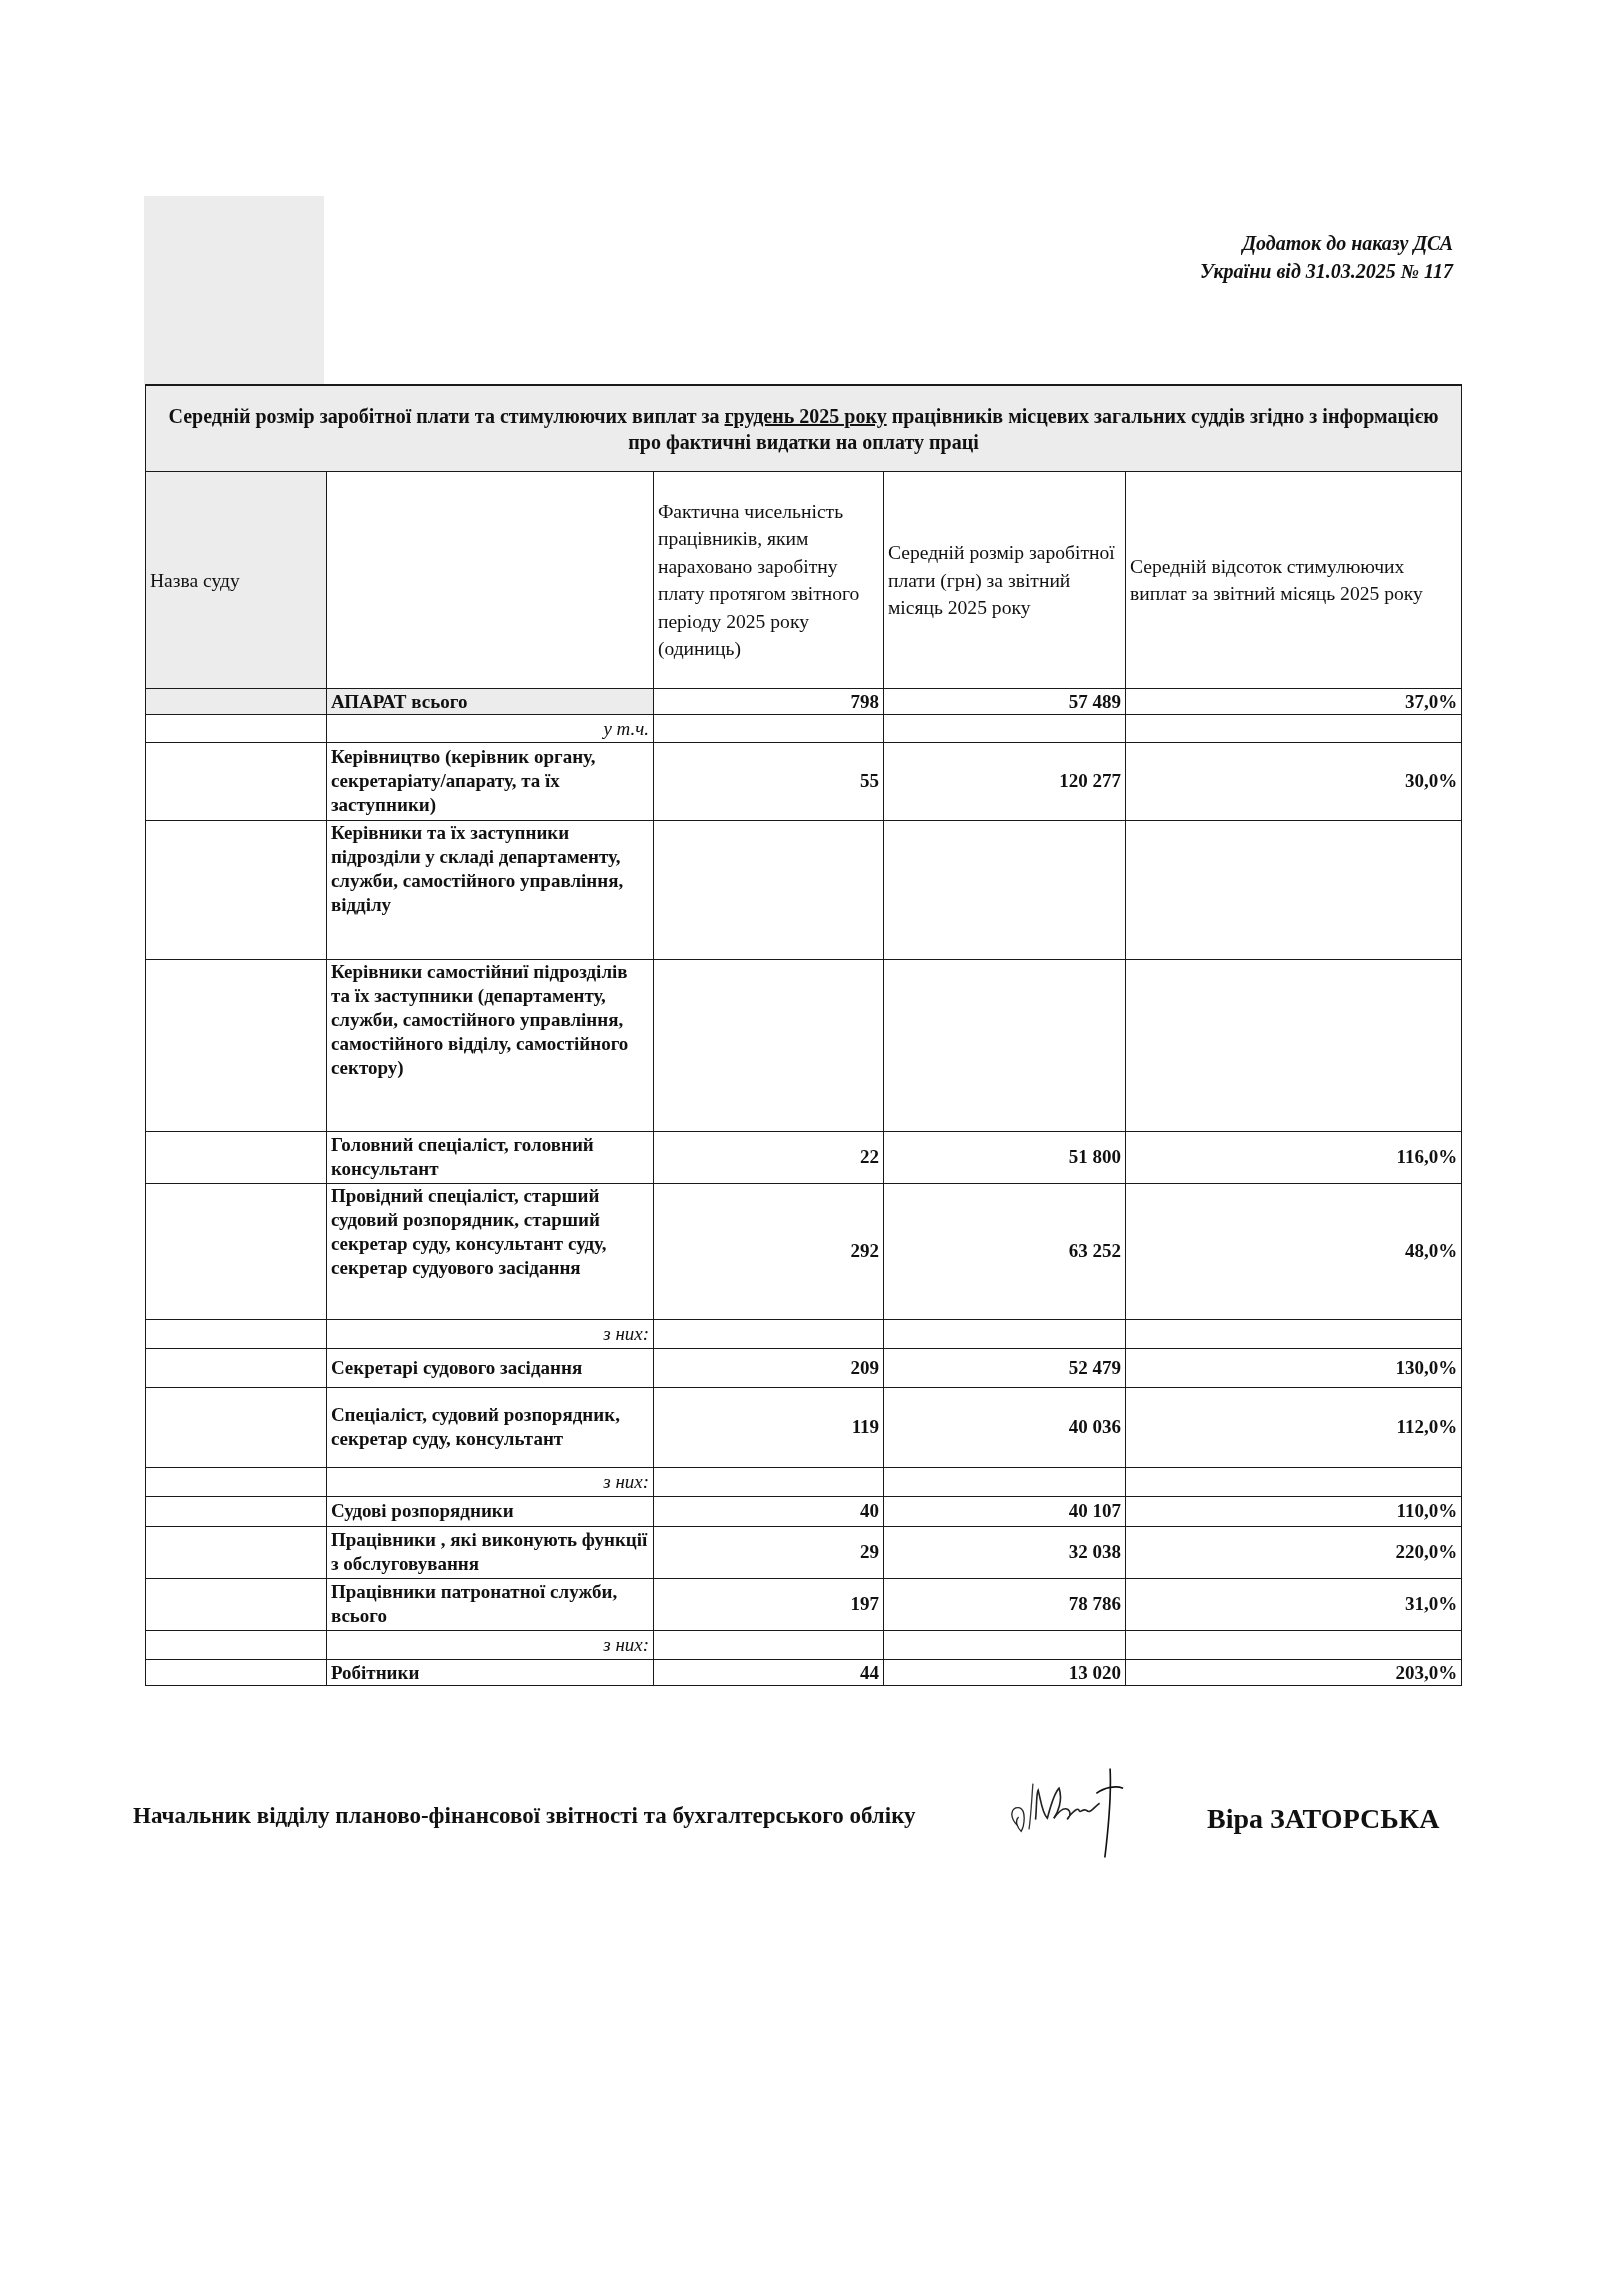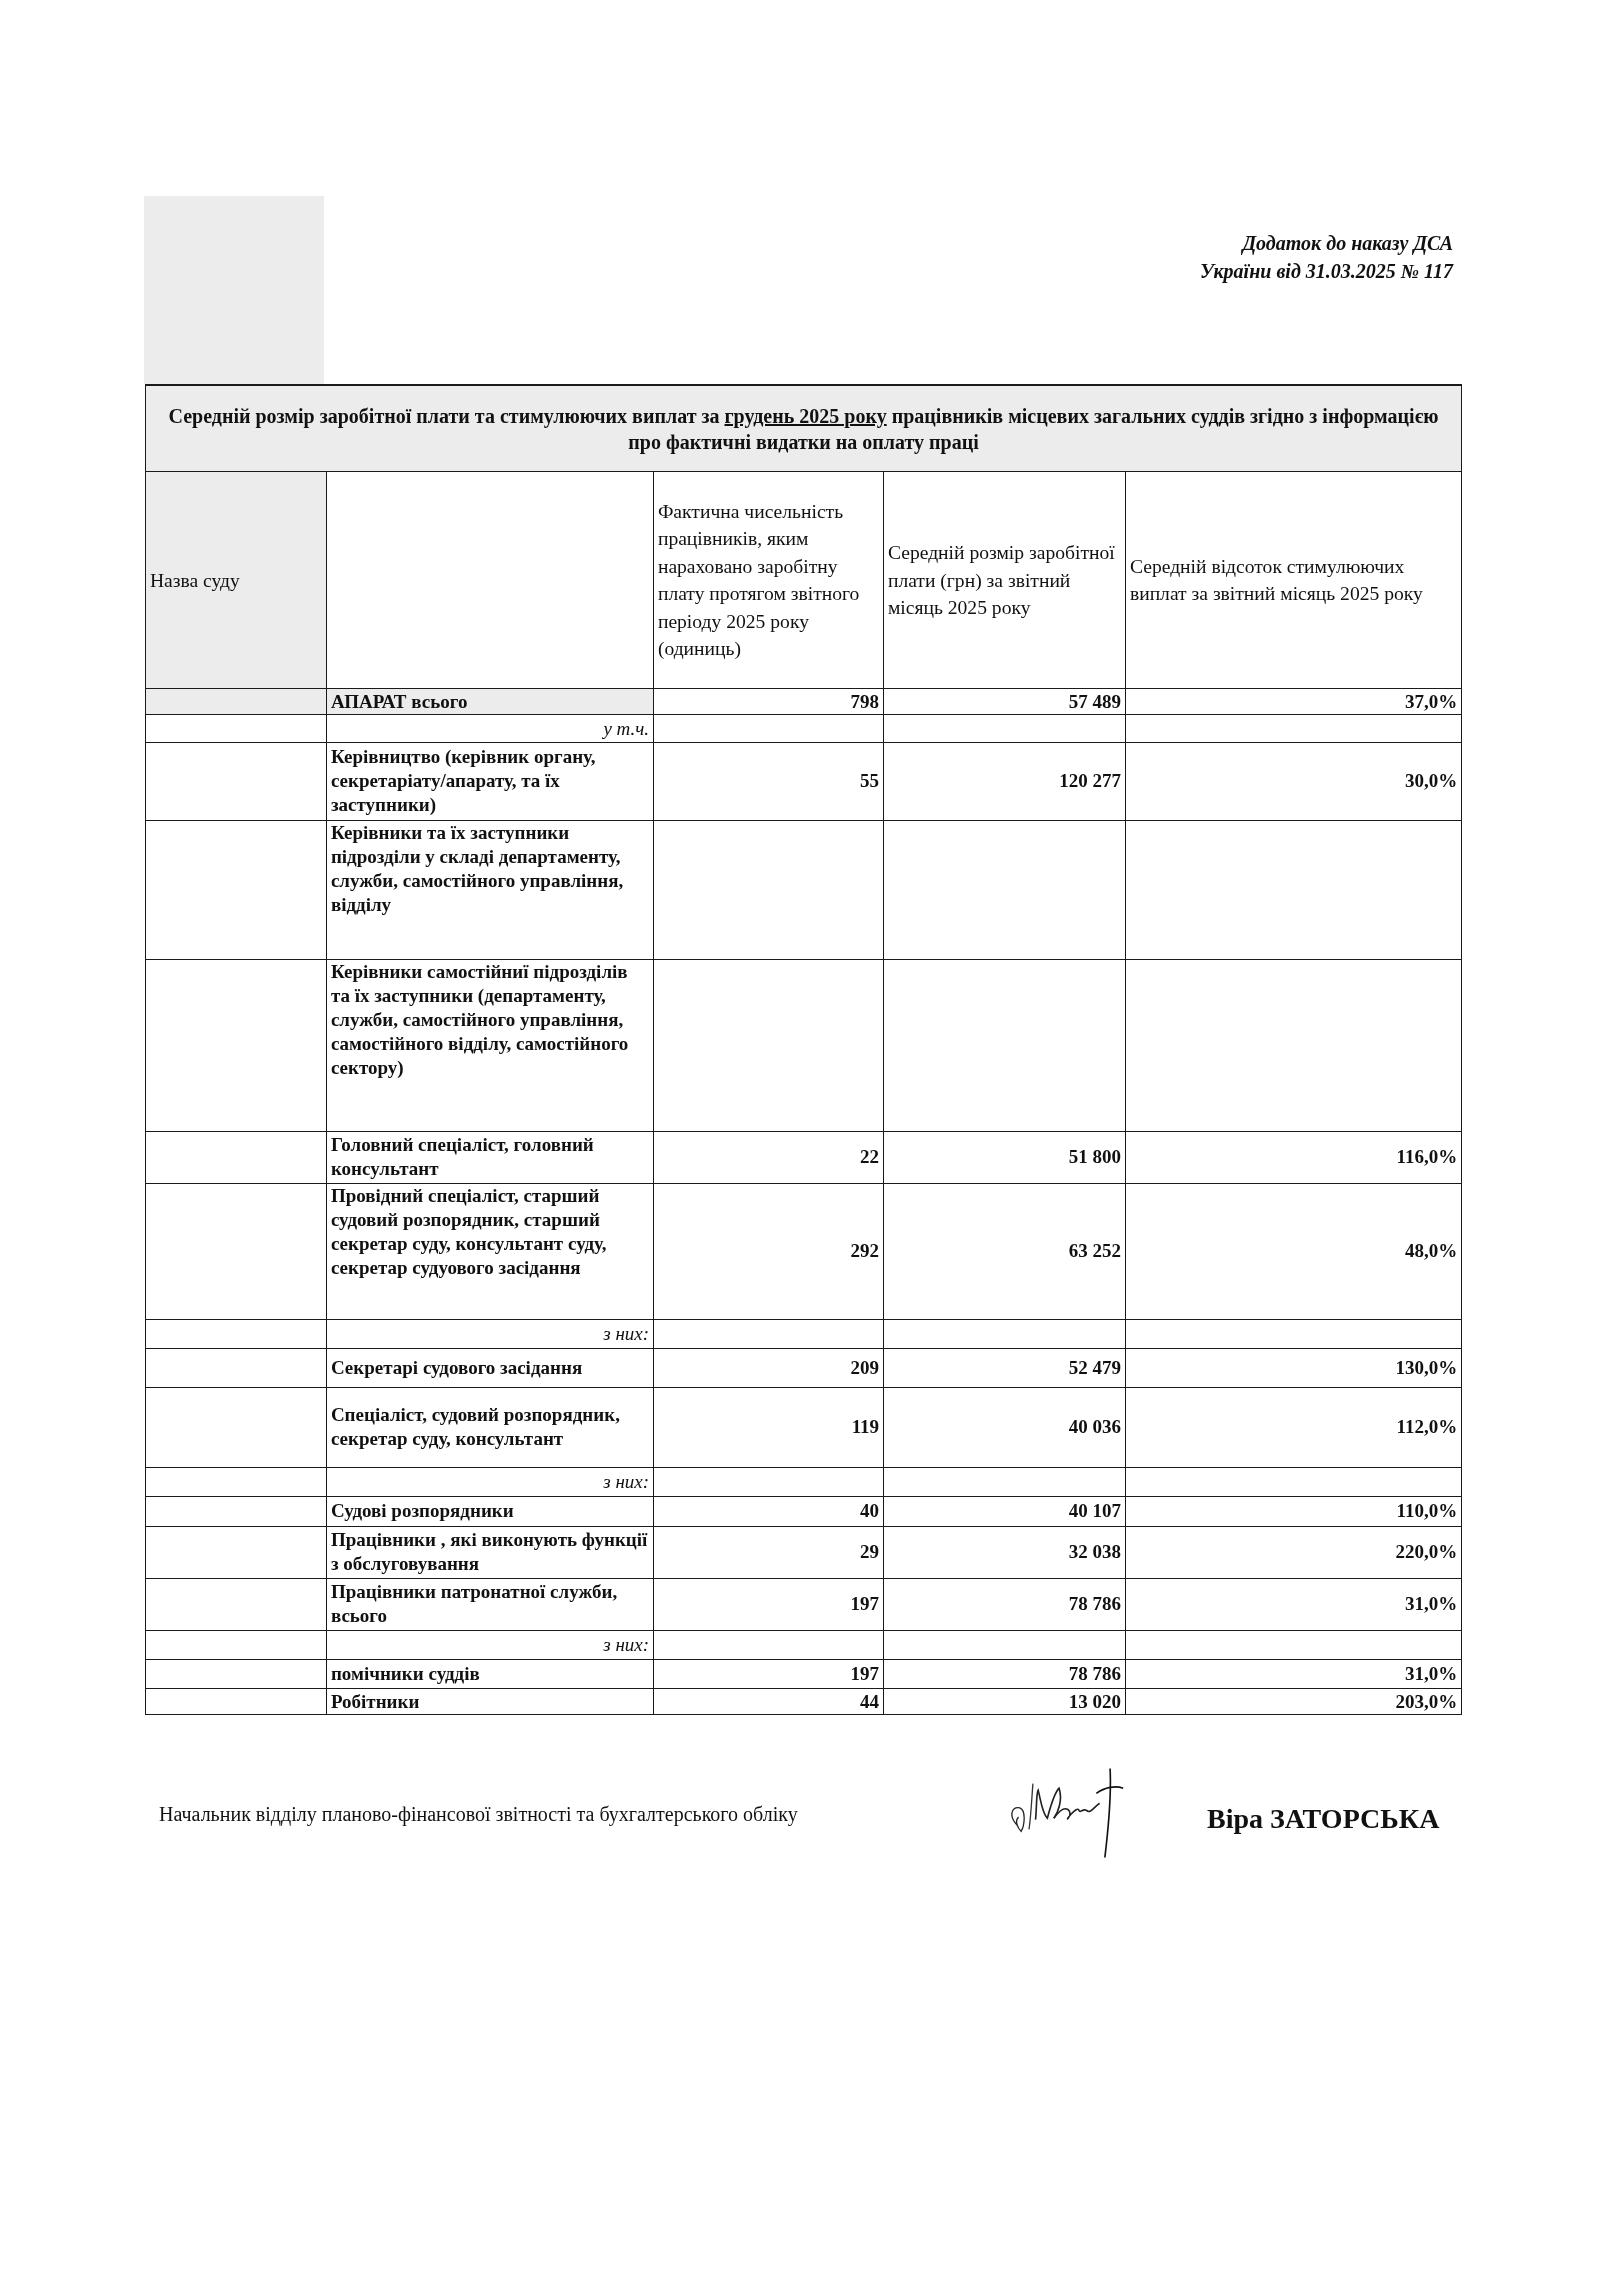--- a/index.html
+++ b/index.html
@@ -71,23 +71,23 @@
     .hdr-name { background: #ececec; }
     .num { text-align: right; font-weight: bold; }
     .lbl { font-weight: bold; text-align: left; }
     .lbl-ital { font-style: italic; font-weight: normal; text-align: right; }
     .shaded { background: #ececec; }
     .pad-top { vertical-align: top !important; }
 
     .footer {
       position: absolute;
       top: 1803px;
-      left: 159px;
-      font-weight: normal;
-      font-size: 20px;
+      left: 133px;
+      font-weight: bold;
+      font-size: 23px;
       white-space: nowrap;
     }
     .signature {
       position: absolute;
       left: 995px;
       top: 1754px;
       width: 170px;
       height: 105px;
     }
     .signer {
@@ -229,27 +229,20 @@
     <td class="num">78 786</td>
     <td class="num">31,0%</td>
   </tr>
   <tr style="height:29.4px">
     <td></td>
     <td class="lbl lbl-ital">з них:</td>
     <td class="num"></td>
     <td class="num"></td>
     <td class="num"></td>
   </tr>
-  <tr style="height:29.4px">
-    <td></td>
-    <td class="lbl">помічники суддів</td>
-    <td class="num">197</td>
-    <td class="num">78 786</td>
-    <td class="num">31,0%</td>
-  </tr>
   <tr style="height:26px">
     <td></td>
     <td class="lbl">Робітники</td>
     <td class="num">44</td>
     <td class="num">13 020</td>
     <td class="num">203,0%</td>
   </tr>
 </tbody>
   </table>
 

